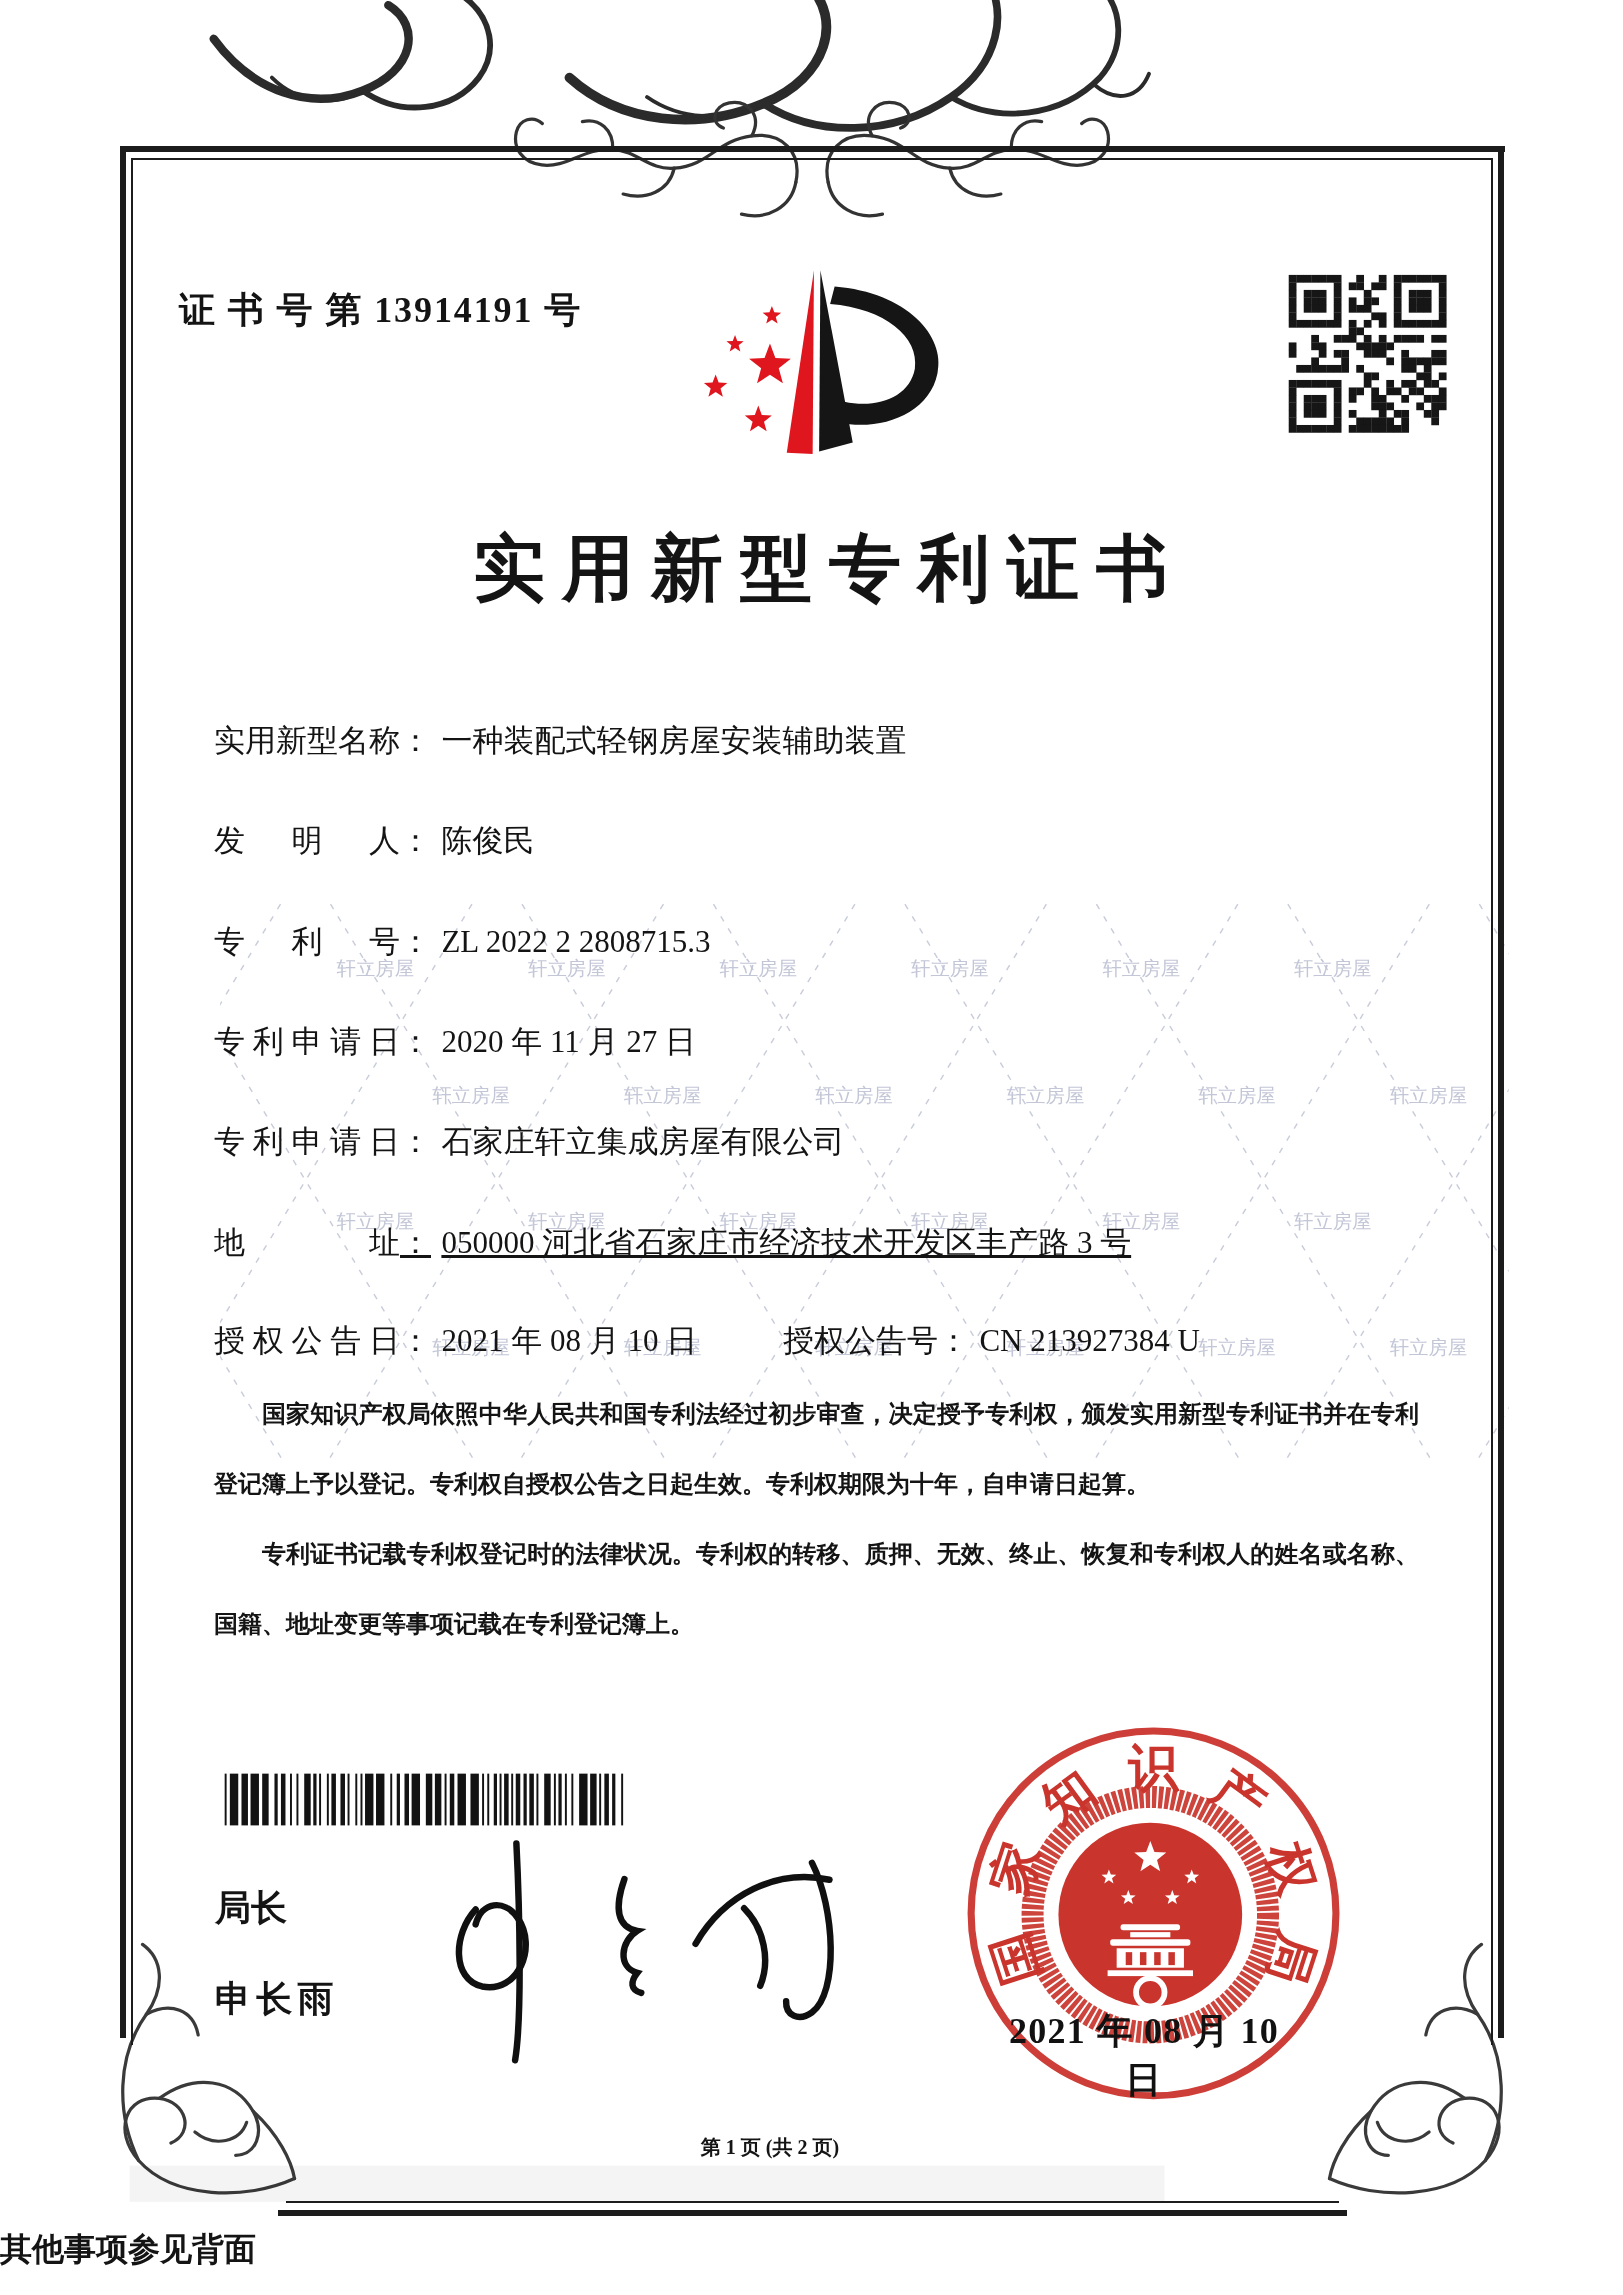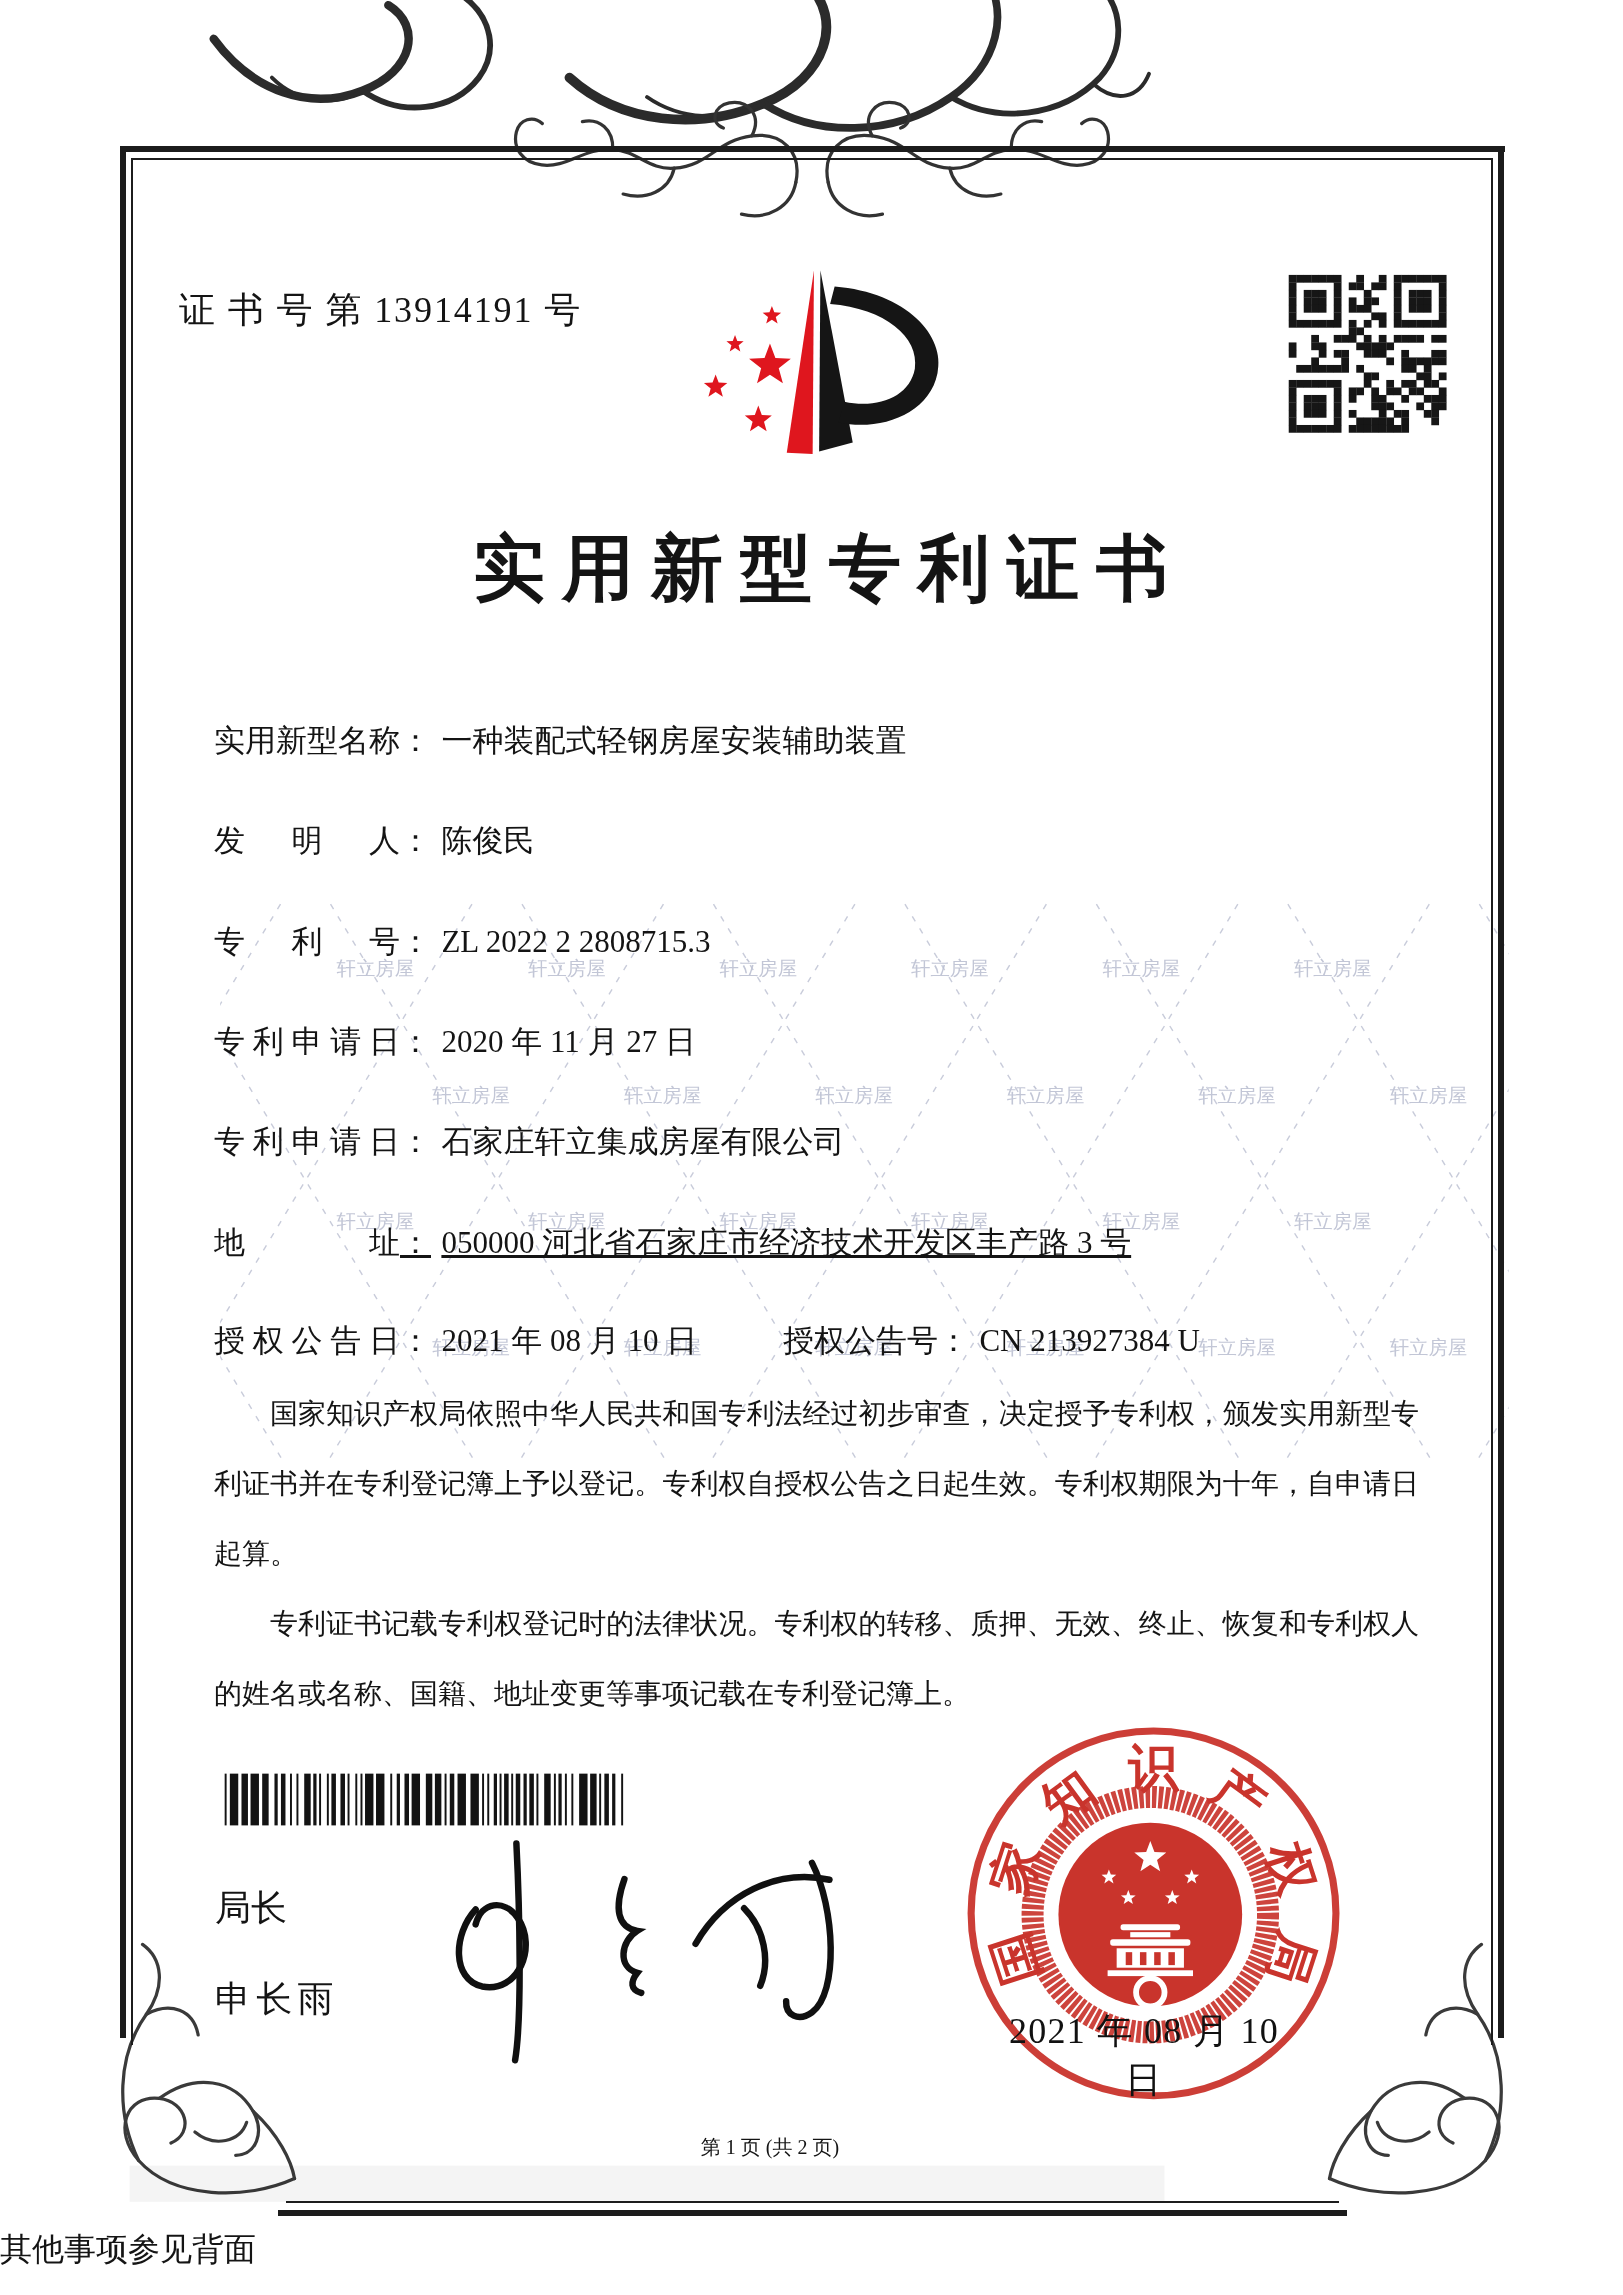--- a/index.html
+++ b/index.html
@@ -1,28 +1,28 @@
 <!DOCTYPE html>
 <html style="font-size:10.4px"><head>
 <meta charset="utf-8">
 <style>
   html,body{margin:0;padding:0;}
   body{
     width:1624px;height:2295px;position:relative;background:#ffffff;
     font-family:"Liberation Serif","DejaVu Serif",serif;color:#141414;overflow:hidden;
   }
   #art{position:absolute;left:0;top:0;z-index:1;}
-  .txt{position:absolute;z-index:3;}
+  .txt{position:absolute;z-index:3;font-weight:bold;}
   .cert-no{left:179px;top:286px;font-size:36px;letter-spacing:1.9px;}
   .title{left:0;top:521px;width:1624px;text-align:center;font-size:72px;font-weight:700;letter-spacing:17px;padding-left:17px;}
   .frow{position:absolute;left:214px;width:1210px;font-size:31px;white-space:nowrap;z-index:3;}
   .flabel{display:inline-block;width:186px;text-align:justify;text-align-last:justify;vertical-align:top;}
   .fvalue{margin-left:10.4px;}
   .grant2{position:absolute;left:569px;top:0;}
-  .paras{left:214px;top:1379px;width:1205px;font-size:28px;line-height:70px;text-align:justify;z-index:3;}
+  .paras{left:214px;top:1379px;width:1205px;font-size:24px;line-height:70px;text-align:justify;z-index:3;}
   .paras p{margin:0;text-indent:2em;}
   .director-title{left:215px;top:1884px;font-size:36px;}
   .director-name{left:215px;top:1975px;font-size:36px;letter-spacing:5.2px;}
   .seal-date{left:992px;top:2007px;width:304px;text-align:center;font-size:36px;letter-spacing:1.3px;color:#111;z-index:4;}
   .page-info{left:0;top:2134px;width:1540px;text-align:center;font-size:20px;z-index:3;}
   .back-note{left:0;top:2228px;width:1339px;text-align:left;font-size:32px;z-index:3;}
   .frame{position:absolute;background:#1c1c1c;z-index:2;}
 </style>
 </head>
 <body>

